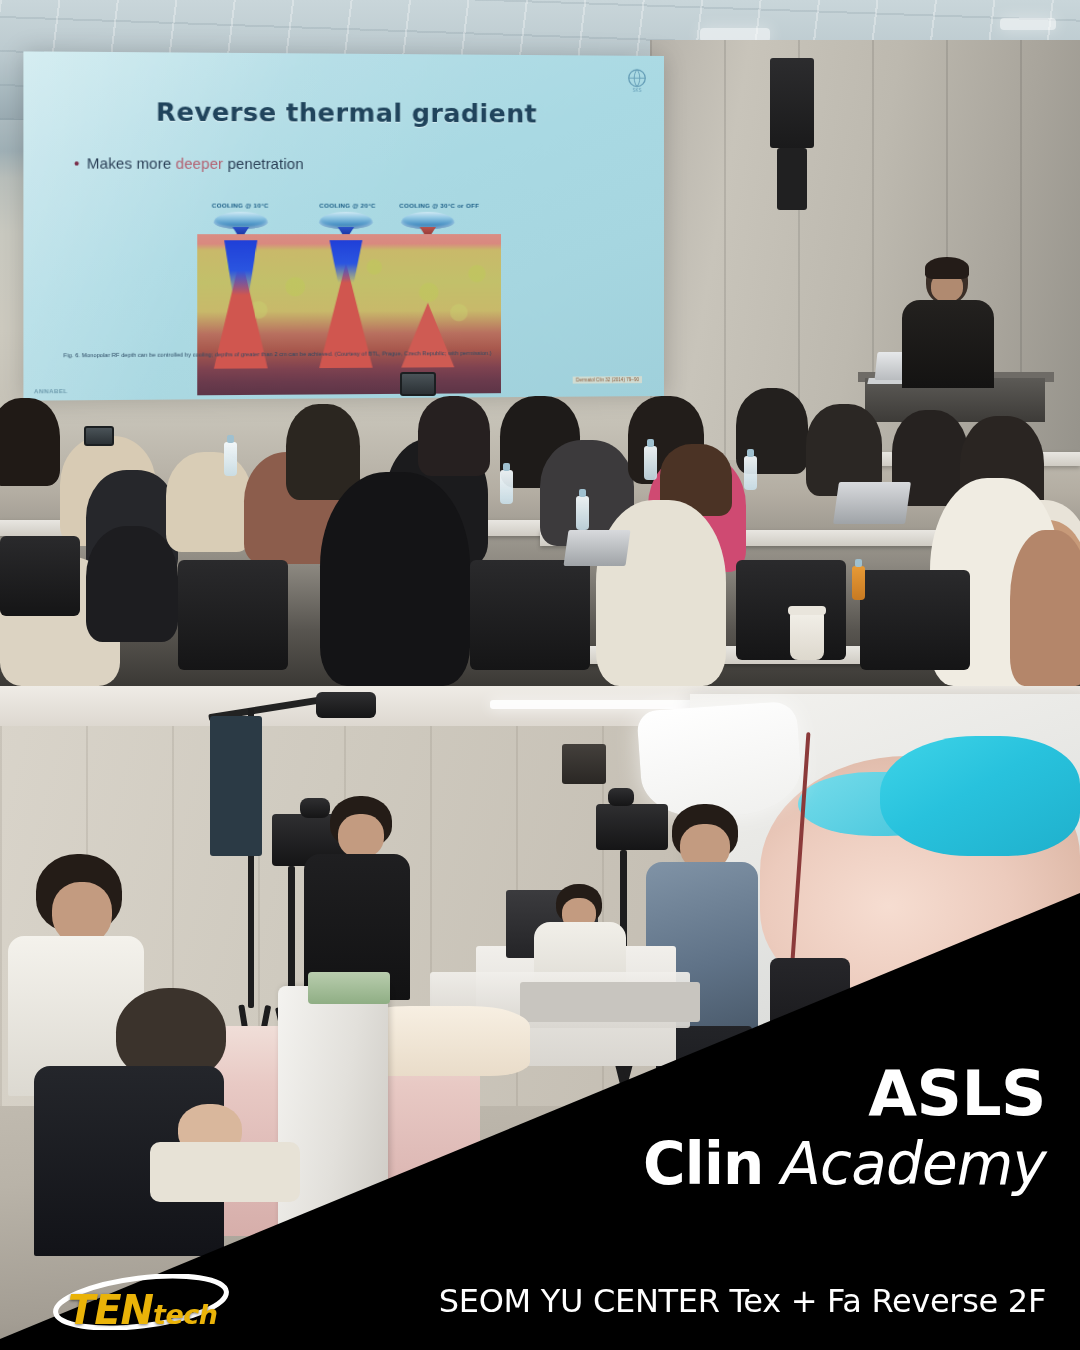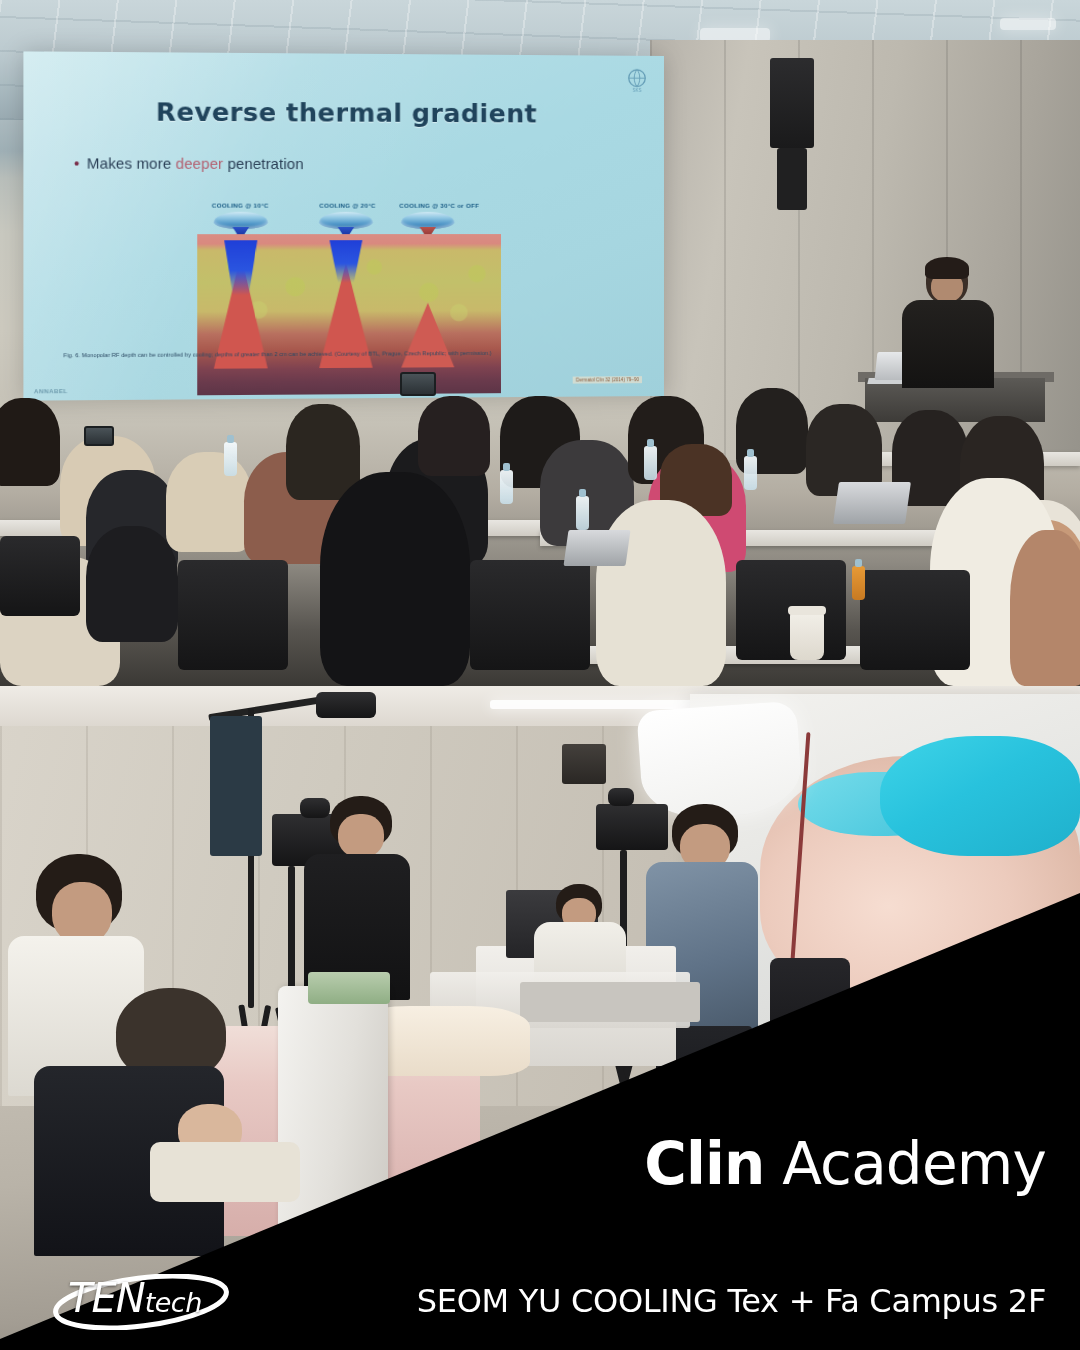--- a/index.html
+++ b/index.html
@@ -396,21 +396,21 @@
     position:absolute; right:34px; top:1135px;
     color:#fff;
     font-family:"DejaVu Sans", sans-serif;
     font-size:58px;
     line-height:1;
     letter-spacing:-.8px;
     text-align:right;
     white-space:nowrap;
   }
   .liveacademy b{ font-weight:bold; }
-  .liveacademy span{ font-weight:normal; }
+  .liveacademy span{ font-weight:normal;font-style:italic; }
   .eventdate{
     position:absolute; right:34px; top:1230px;
     color:#fff;
     font-family:"DejaVu Sans", sans-serif;
     font-weight:bold;
     font-size:34px;
     letter-spacing:.5px;
     text-align:right;
   }
   .venue{
@@ -426,25 +426,25 @@
   
   .tentech{
     position:absolute; left:46px; top:1272px;
     z-index:7;
     width:230px; height:62px;
   }
   .tentech .swoosh{
     position:absolute; left:0; top:2px; width:190px; height:56px;
   }
   .tentech .lg{
-    position:absolute; left:22px; top:6px;
-    color:#ffffff;
+    position:absolute; left:22px; top:18px;
+    color:#eab308;
     font-family:"DejaVu Sans", sans-serif;
     font-style:italic;
-    font-weight:normal;
+    font-weight:bold;
     font-size:40px;
     line-height:1;
     letter-spacing:-1px;
     text-shadow:0 1px 3px rgba(0,0,0,.55);
   }
   .tentech .lg .small{ font-size:27px; letter-spacing:-.5px; }
 </style>
 </head>
 <body>
 
@@ -647,22 +647,23 @@
     </div>
     <div class="person-b">
       <div class="f" style="left:178px;top:418px;width:64px;height:54px;background:#d9b79c;"></div>
       <div class="t" style="left:150px;top:456px;width:150px;height:60px;background:#e7e2d6;border-radius:10px;"></div>
     </div>
   </div>
 
   <div class="blackpanel"></div>
 
   <div class="wrapcontent">
+    <div class="asls">ASLS</div>
     <div class="liveacademy"><b>Clin</b><span> Academy</span></div>
-    <div class="venue">SEOM YU COOLING Tex + Fa Campus 2F</div>
+    <div class="venue">SEOM YU CENTER Tex + Fa Reverse 2F</div>
   </div>
 
   <div class="tentech">
     <svg class="swoosh" viewBox="0 0 190 56">
       <ellipse cx="95" cy="28" rx="86" ry="24" fill="none" stroke="#ffffff" stroke-width="5" transform="rotate(-7 95 28)"></ellipse>
       <path d="M8 26 C 30 2, 150 2, 182 18" fill="none" stroke="#000" stroke-width="0"></path>
     </svg>
     <div class="lg"><span>TEN</span><span class="small">tech</span></div>
   </div>
 

